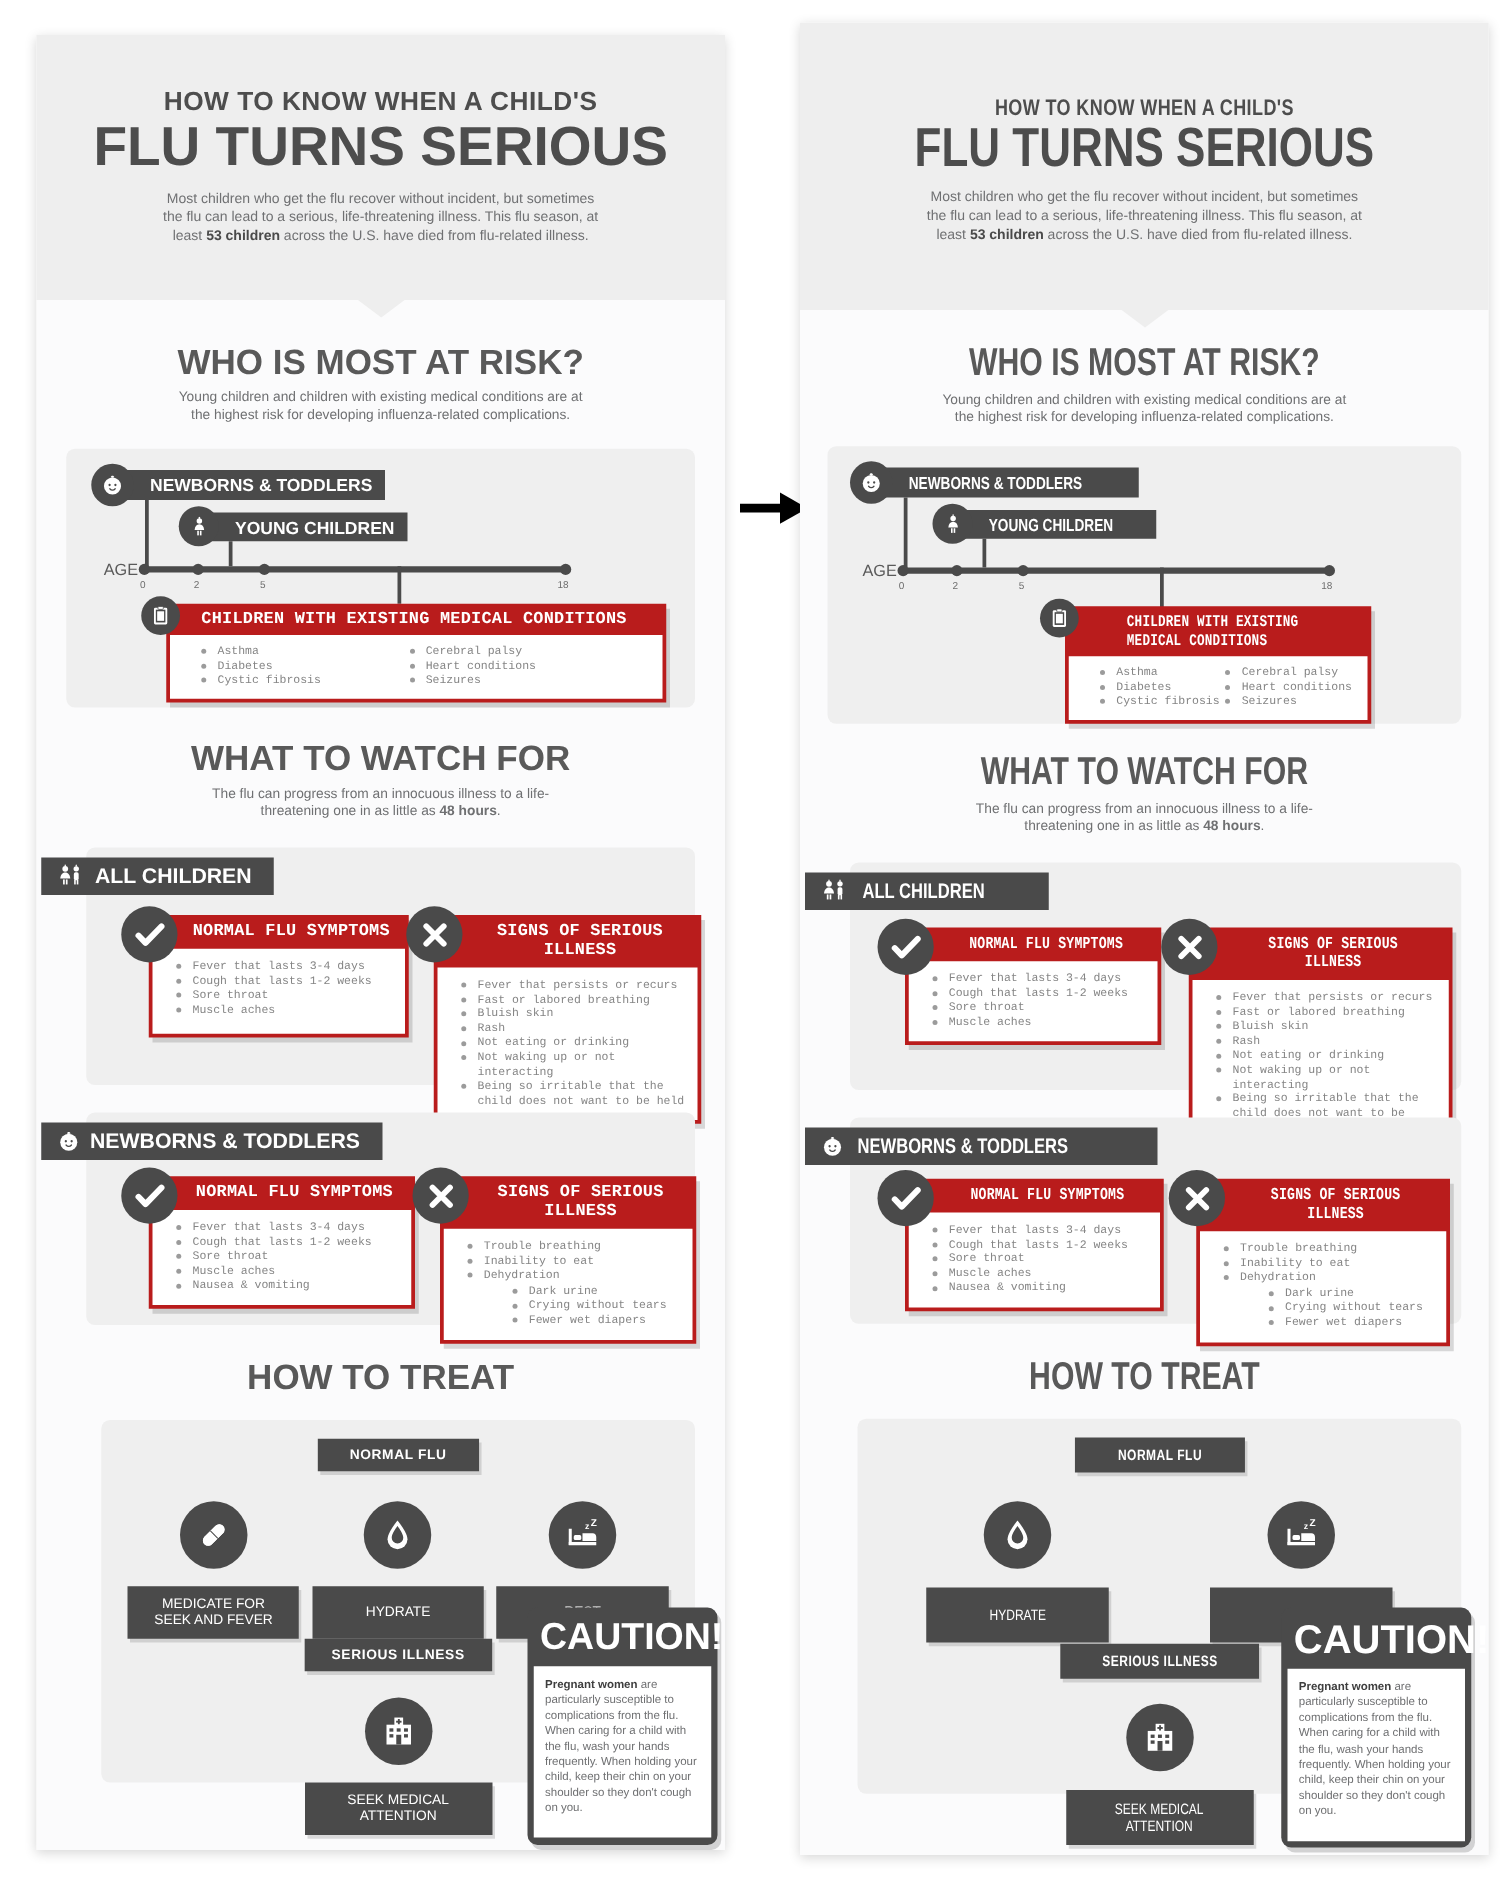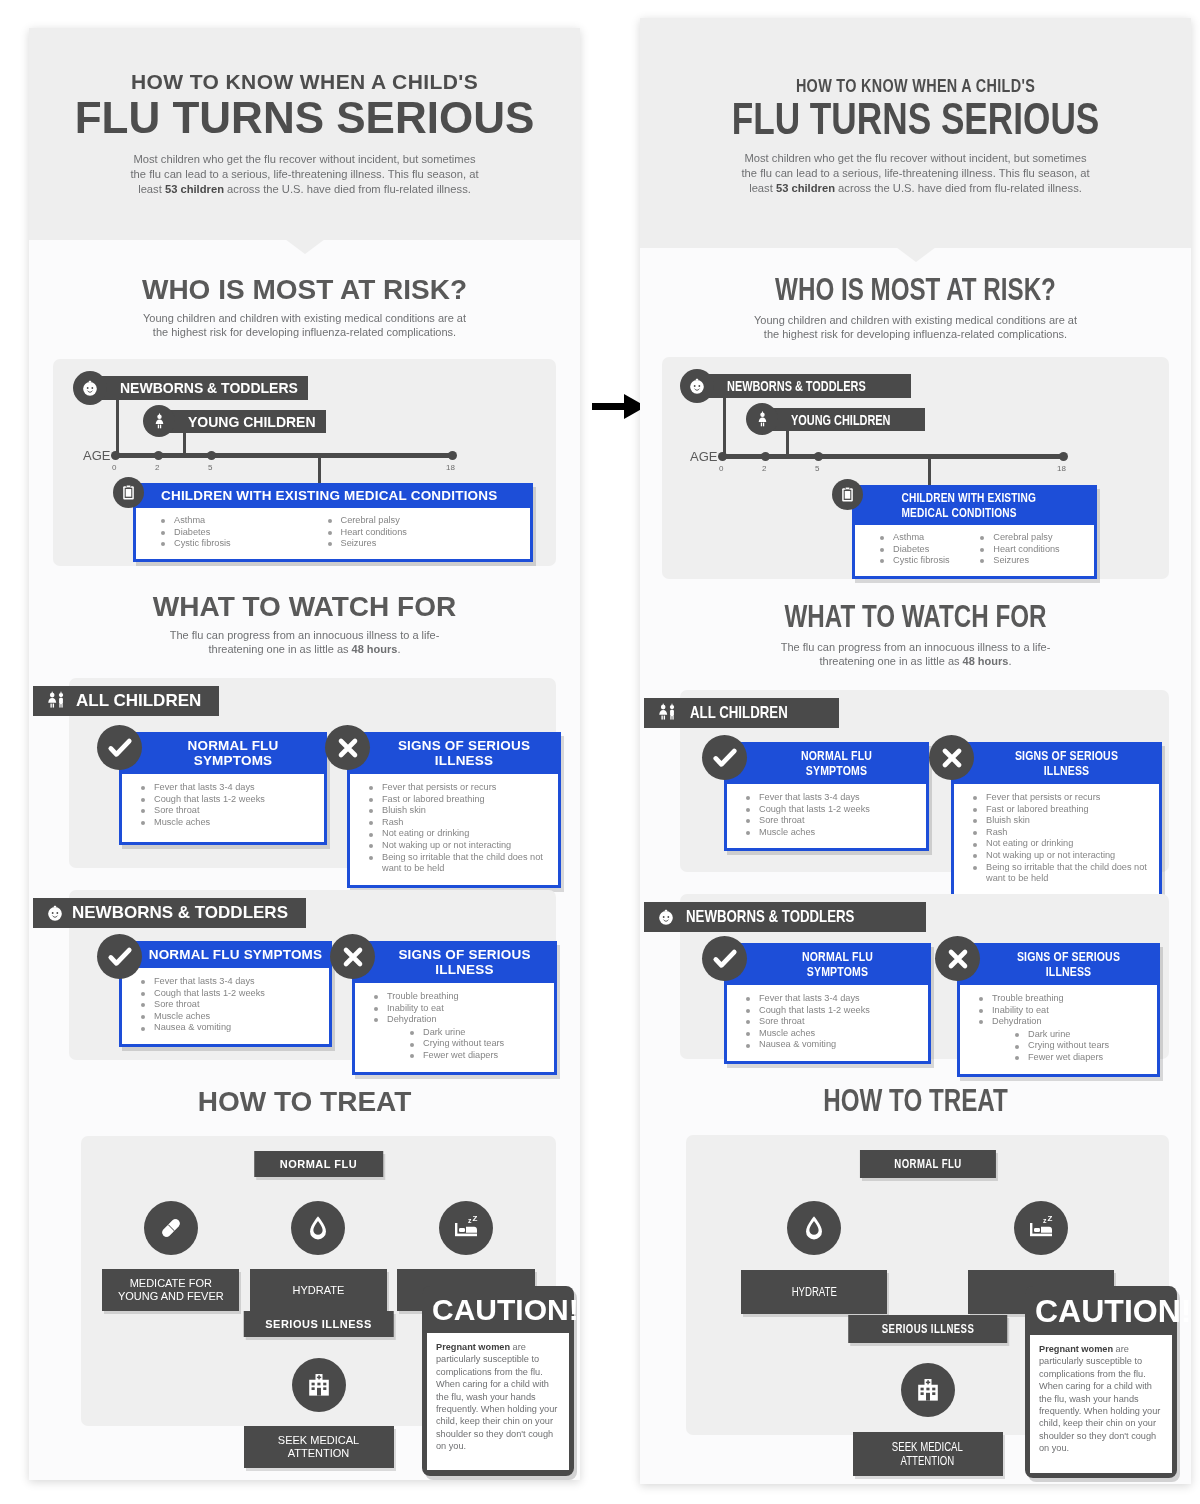--- a/index.html
+++ b/index.html
@@ -65,22 +65,23 @@
   .ul li {
     color:#858585; position:relative; padding-left:16px;
   }
   .ul li::before {
     content:""; position:absolute; left:3px; top:.45em;
     width:4px;height:4px;border-radius:50%;background:#9b9b9b;
   }
   .sub-ul li::before { background:#9b9b9b; }
 
   .sympbox {
-    position:relative; background:#1d4ed8;
+    position:relative; background:#b91c1c;
     box-shadow:3px 4px 0 rgba(0,0,0,.14);
+    font-family:Liberation Mono, monospace;
   }
   .sympbox .hdr {
     color:#fff; text-align:center; font-weight:bold; letter-spacing:.2px;
   }
   .sympbox .body { background:#fff; }
 
   .bigicon {
     position:absolute; border-radius:50%; background:#4a4a4a;
     display:flex;align-items:center;justify-content:center; z-index:4;
   }
@@ -361,21 +362,21 @@
               <g transform="rotate(-45 12 12)">
                 <rect x="3" y="8.4" width="18" height="7.2" rx="3.6" fill="#fff"></rect>
                 <path d="M12 8.4h5.4a3.6 3.6 0 0 1 0 7.2H12z" fill="#fff"></path>
                 <rect x="11.3" y="8.4" width="1.4" height="7.2" fill="#4a4a4a"></rect>
                 <path d="M3 12a3.6 3.6 0 0 1 3.6-3.6H12v7.2H6.6A3.6 3.6 0 0 1 3 12z" fill="#fff"></path>
               </g>
             </svg>
           </div>
           <div class="treat-lbl" style="margin-top:14px;padding:8px 4px;line-height:13px;white-space:pre-line;">
             <span>MEDICATE FOR
-YOUNG AND FEVER</span>
+SEEK AND FEVER</span>
           </div>
         </div>
         <div style="width:31%;">
           <div class="treat-ico" style="width:54px;height:54px;">
             <svg width="26" height="28" viewBox="0 0 24 26">
               <path d="M12 2.2C12 2.2 4.6 11 4.6 16.2A7.4 7.4 0 0 0 19.4 16.2C19.4 11 12 2.2 12 2.2z" fill="#fff"></path>
               <path d="M12 6.4c0 0-4.3 5.4-4.3 8.6a4.3 4.3 0 0 0 8.6 0c0-3.2-4.3-8.6-4.3-8.6z" fill="#4a4a4a"></path>
             </svg>
           </div>
           <div class="treat-lbl" style="margin-top:14px;padding:8px 4px;line-height:13px;height:42px;">

